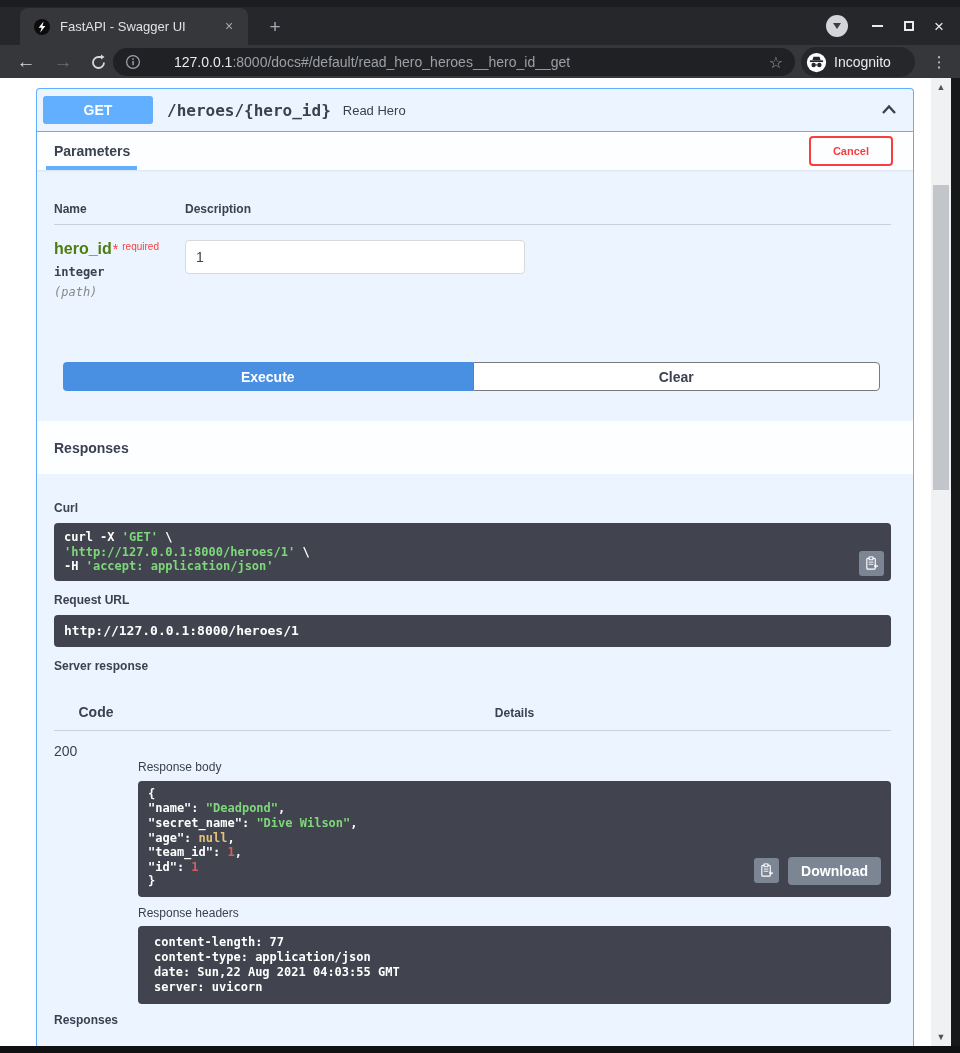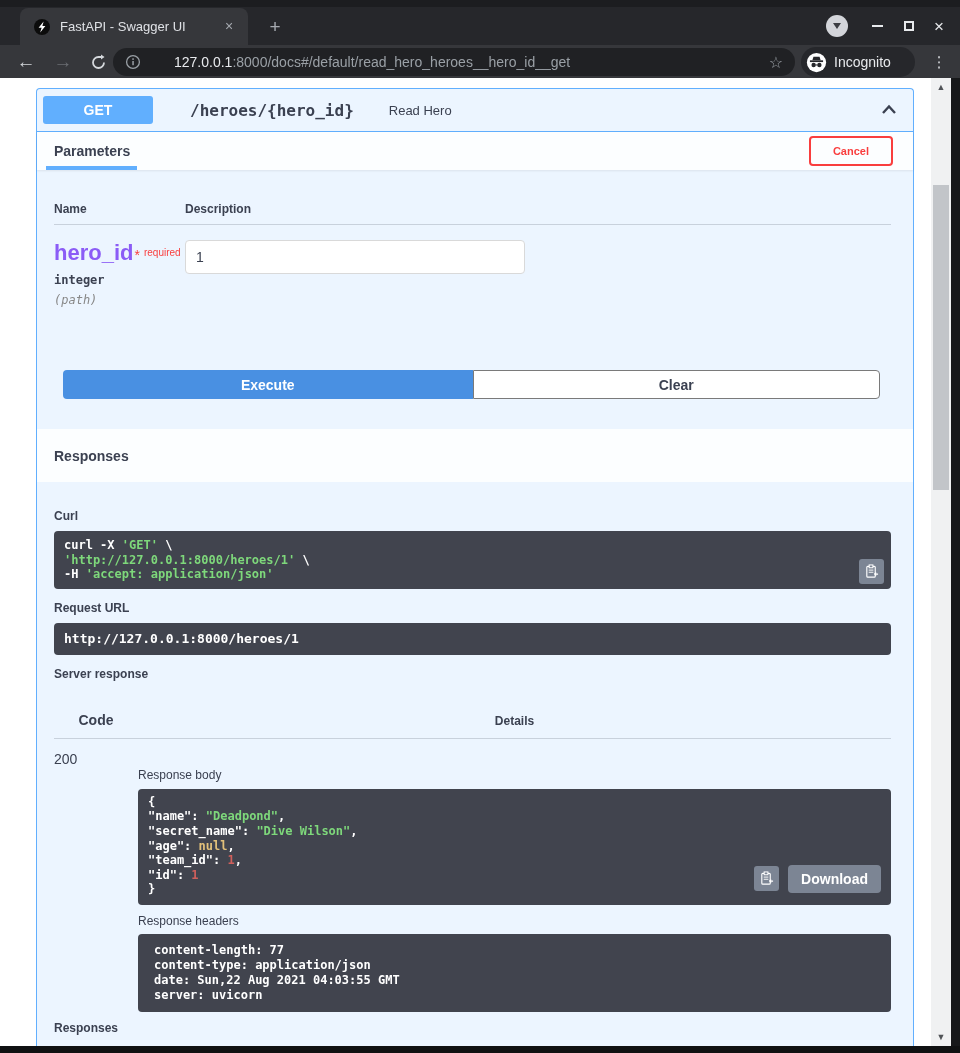--- a/index.html
+++ b/index.html
@@ -36,41 +36,41 @@
   .star-icon { color:#9aa0a6; font-size:16px; margin-left:8px; }
   .incog-chip { position:absolute; left:801px; top:2px; width:114px; height:30px; border-radius:15px; background:#26272b; display:flex; align-items:center; padding-left:5px; }
   .incog-label { color:#e8eaed; font-size:14px; margin-left:7px; }
   .menu-dots { position:absolute; left:927px; top:4px; width:24px; height:26px; color:#d5d8dc; font-size:15px; letter-spacing:0; text-align:center; line-height:25px; }
 
   
   .page { position:absolute; left:0; top:78px; width:951px; height:968px; background:#ffffff; overflow:hidden; }
 
   .opblock { position:absolute; left:36px; top:10px; width:878px; background:rgba(97,175,254,.12);
              border:1px solid #61affe; border-radius:4px 4px 0 0; border-bottom:none; }
-  .opblock-header { height:43px; display:flex; align-items:center; padding-left:6px; border-bottom:1px solid #61affe;gap:23px; }
+  .opblock-header { height:43px; display:flex; align-items:center; padding-left:6px; border-bottom:1px solid #61affe; }
   .method-badge { width:110px; height:28px; background:#61affe; border-radius:3px; color:#fff; font-weight:bold; font-size:14px;
                   display:flex; align-items:center; justify-content:center; }
   .op-path { font-family:"DejaVu Sans Mono", monospace; font-weight:bold; font-size:16px; color:#3b4151; margin-left:14px; }
   .op-summary { font-size:13px; color:#3b4151; margin-left:12px; }
   .collapse-btn { margin-left:auto; margin-right:14px; width:20px; height:20px; }
 
   .section-header { background:rgba(255,255,255,.85); height:38px; display:flex; align-items:center; padding:0 20px 0 17px;
                     box-shadow:0 1px 2px rgba(0,0,0,.08); }
   .param-tab { position:relative; font-size:14px; font-weight:bold; color:#3b4151; height:100%; display:flex; align-items:center; }
   .param-tab::after { content:""; position:absolute; left:-8px; right:-7px; bottom:0; height:4px; background:#61affe; }
   .cancel-btn { margin-left:auto; border:2px solid #f93e3e; color:#f93e3e; background:transparent; font-weight:bold;
                 font-size:11px; padding:7px 22px; border-radius:4px; font-family:"Liberation Sans",sans-serif; }
 
   .params-area { padding:32px 22px 0 17px; }
   .params-cols { display:flex; border-bottom:1px solid rgba(59,65,81,.2); padding-bottom:8px; }
   .col-name { width:131px; font-size:12px; font-weight:bold; color:#3b4151; }
   .col-desc { flex:1; font-size:12px; font-weight:bold; color:#3b4151; }
   .param-row { display:flex; margin-top:15px; }
   .param-meta { width:131px; }
-  .param-name { font-size:22px; font-weight:bold; color:#8b5cf6; }
+  .param-name { font-size:16px; font-weight:bold; color:#4d7c0f; }
   .param-star { color:#f93e3e; font-size:14px; margin-left:1px; }
   .param-required { color:#f93e3e; font-size:10px; margin-left:4px; position:relative; top:-4px; }
   .param-type { font-family:"DejaVu Sans Mono", monospace; font-weight:bold; font-size:12px; color:#3b4151; margin-top:7px; }
   .param-loc { font-family:"DejaVu Sans Mono", monospace; font-style:italic; font-size:12px; color:#888; margin-top:6px; }
   .param-input { width:340px; height:34px; border:1px solid #d9d9d9; border-radius:4px; padding:0 10px; font-size:14px;
                  color:#3b4151; font-family:"Liberation Sans",sans-serif; background:#fff; }
 
   .execute-wrapper { padding:63px 33px 0 26px; display:flex; }
   .execute-btn { flex:1.01; height:29px; background:#4990e2; color:#fff; font-weight:bold; font-size:14px; border:none;
                  border-radius:4px 0 0 4px; font-family:"Liberation Sans",sans-serif; }

